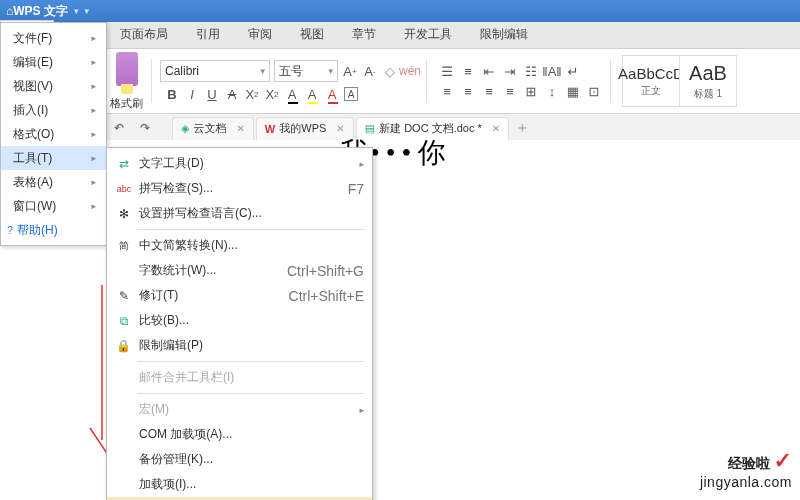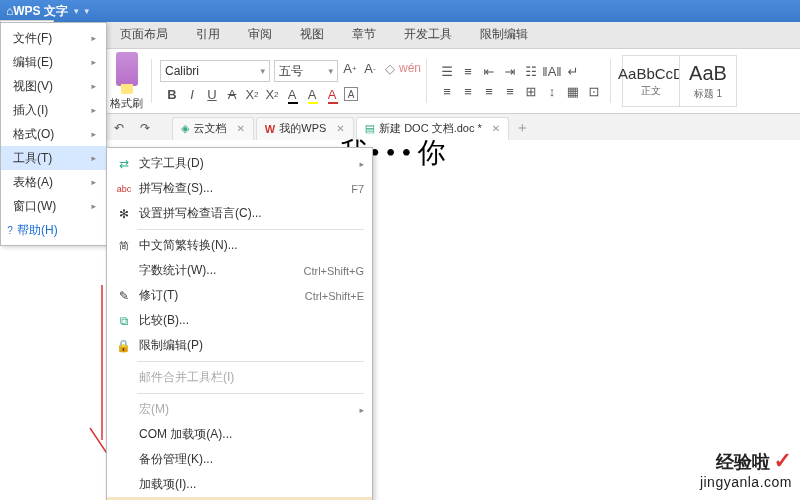--- a/index.html
+++ b/index.html
@@ -43,26 +43,26 @@
 .fm-item{display:flex;align-items:center;padding:3px 10px 3px 12px;height:18px;font-size:12px;color:#333}
 .fm-item.hl{background:#d6e8ff}
 .fm-item.help{color:#1a6ed8}
 .fm-item .arrow{margin-left:auto;font-size:9px;color:#888}
 .fm-item .bullet{width:10px;height:10px;margin-right:2px;margin-left:-8px;display:flex;align-items:center;justify-content:center;color:#2a6ed8;font-size:10px}
 .tools-menu{position:absolute;top:147px;left:106px;width:265px;background:#fff;border:1px solid #bbb;box-shadow:2px 2px 5px rgba(0,0,0,.2);padding:3px 0;z-index:10}
 .tm-item{display:flex;align-items:center;padding:3px 8px 3px 8px;height:19px;font-size:12px}
 .tm-item.disabled{color:#aaa}
 .tm-item.hl{background:#f7e6c4}
 .tm-item .ico{width:18px;height:16px;margin-right:6px;display:flex;align-items:center;justify-content:center;font-size:12px}
-.tm-item .sc{margin-left:auto;color:#777;font-size:11px}
+.tm-item .sc{margin-left:auto;color:#777;font-size:14px}
 .tm-item .arrow{margin-left:auto;font-size:9px;color:#888}
 .tm-sep{height:1px;background:#e0e0e0;margin:3px 8px 3px 30px}
 .arrow-annot{position:absolute;top:280px;left:72px;pointer-events:none}
 .watermark{position:absolute;right:8px;bottom:10px;color:#222;font-size:13px;font-weight:bold;text-align:right}
-.watermark .big{font-size:18px}
+.watermark .big{font-size:14px}
 .watermark .red{color:#d33;font-size:22px;font-weight:bold}
 </style>
 </head>
 <body>
 
 <div class="app">
 
   <div class="titlebar">
     <span>⌂</span>
     <span class="logo">WPS 文字</span>
@@ -82,21 +82,21 @@
     <div class="tab">限制编辑</div>
   </div>
 
   <div class="ribbon">
     <div style="display:flex;flex-direction:column;align-items:center">
       <div class="brush"></div>
       <div class="brush-lbl">格式刷</div>
     </div>
     <div class="vsep"></div>
     <div style="display:flex;flex-direction:column;gap:4px">
-      <div style="display:flex;gap:4px;">
+      <div style="display:flex;gap:4px;align-items:center">
         <div class="fontbox">
             <span>Calibri</span>
             <span class="dd">▾</span>
           </div>
         <div class="sizebox">
             <span>五号</span>
             <span class="dd">▾</span>
           </div>
         <div class="ic">A<sup style="font-size:8px">+</sup></div>
         <div class="ic">A<sup style="font-size:8px">-</sup></div>

